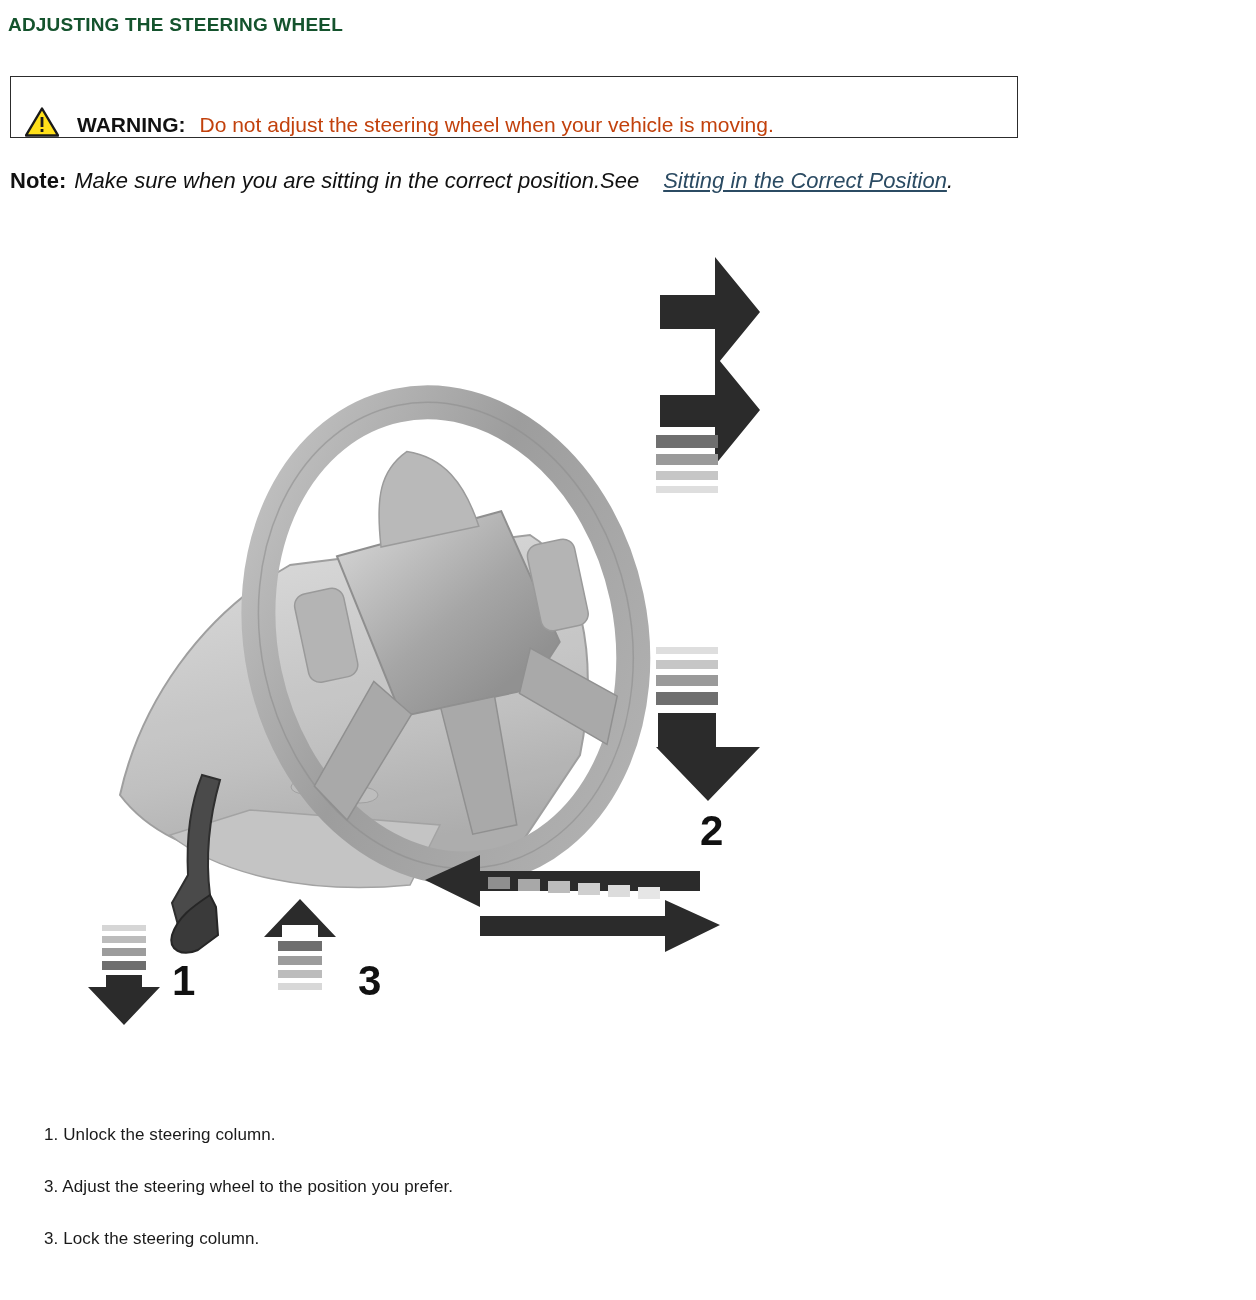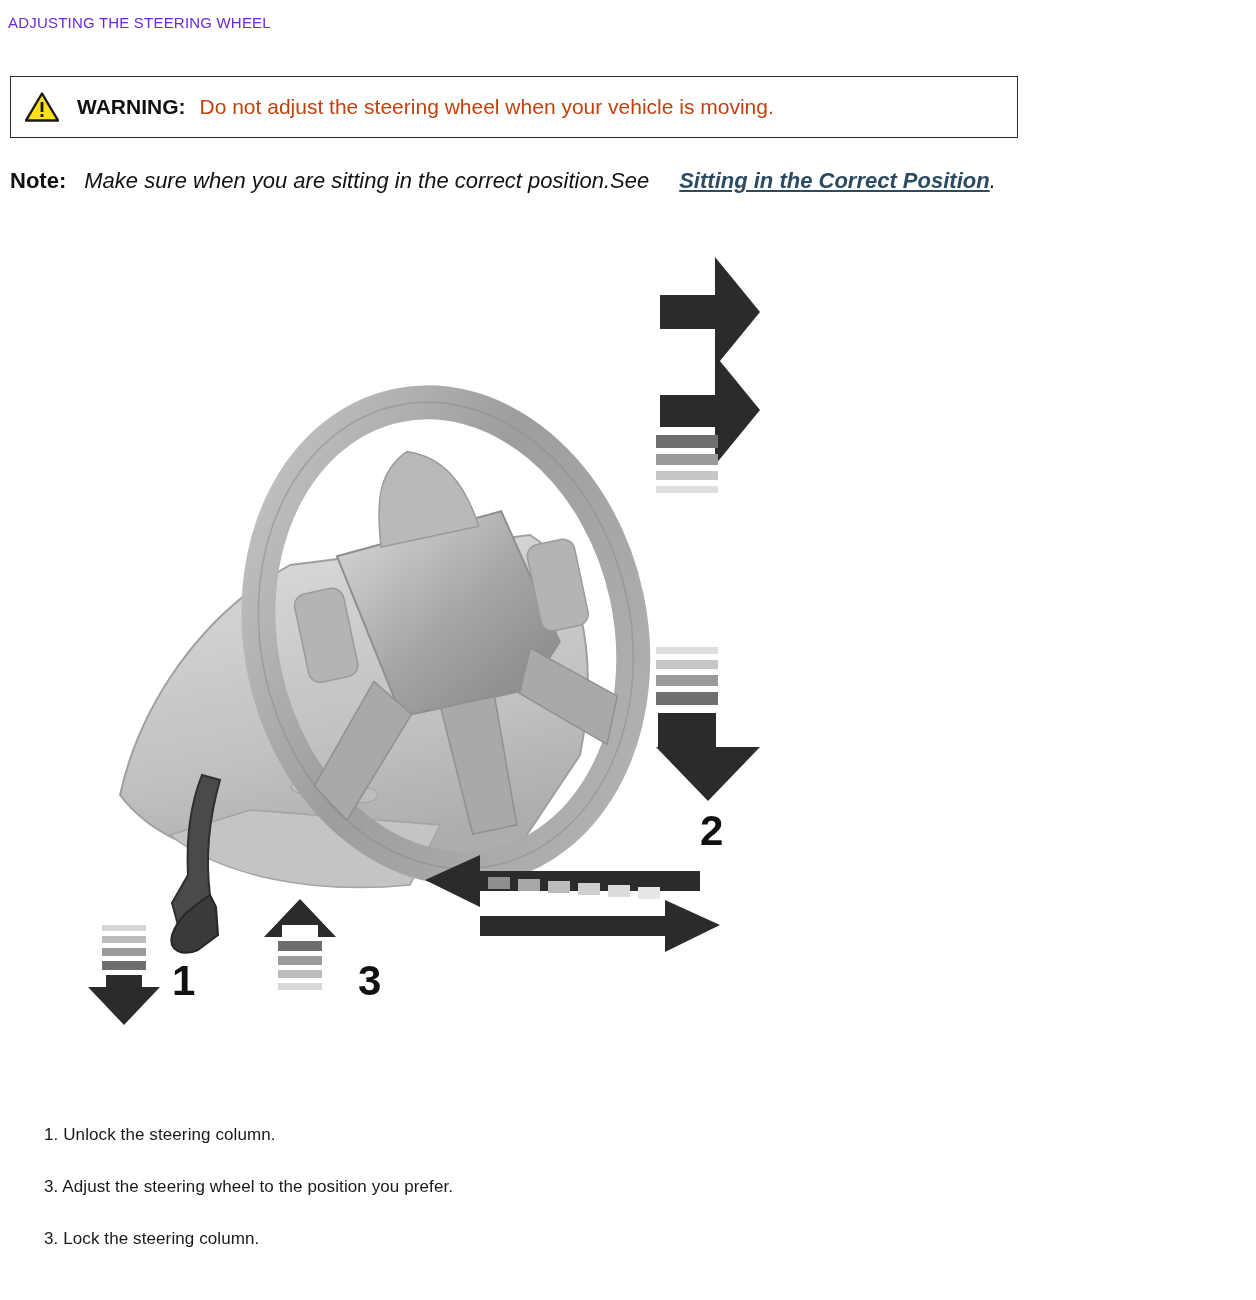--- a/index.html
+++ b/index.html
@@ -17,35 +17,35 @@
   }
   .page {
     position: relative;
     width: 1256px;
     height: 1300px;
   }
   .section-title {
     position: absolute;
     left: 8px;
     top: 14px;
-    font-size: 15px;
-    font-weight: normal;
+    font-size: 19px;
+    font-weight: bold;
     letter-spacing: 0.2px;
-    color: #6d28d9;
+    color: #14532d;
   }
   .warning-box {
     position: absolute;
     left: 10px;
     top: 76px;
     width: 1008px;
     height: 62px;
     border: 1.5px solid #2c2c2c;
     box-sizing: border-box;
     display: flex;
-    align-items: center;
+    align-items: flex-end;
     padding-left: 14px;
   }
   .warn-icon {
     width: 34px;
     height: 30px;
     flex: 0 0 auto;
     margin-right: 18px;
     display: block;
   }
   .warn-label {
@@ -64,32 +64,32 @@
     left: 10px;
     top: 168px;
     width: 1236px;
     display: flex;
     align-items: baseline;
     font-size: 22px;
   }
   .note-label {
     font-weight: bold;
     color: #111;
-    margin-right: 18px;
+    margin-right: 8px;
   }
   .note-text {
     font-style: italic;
     color: #111;
   }
   .note-link {
     font-style: italic;
-    font-weight: bold;
+    font-weight: normal;
     color: #2b4b63;
     text-decoration: underline;
-    margin-left: 30px;
+    margin-left: 24px;
     cursor: pointer;
   }
   .note-period {
     font-style: italic;
     color: #111;
   }
   .figure {
     position: absolute;
     left: 60px;
     top: 235px;

